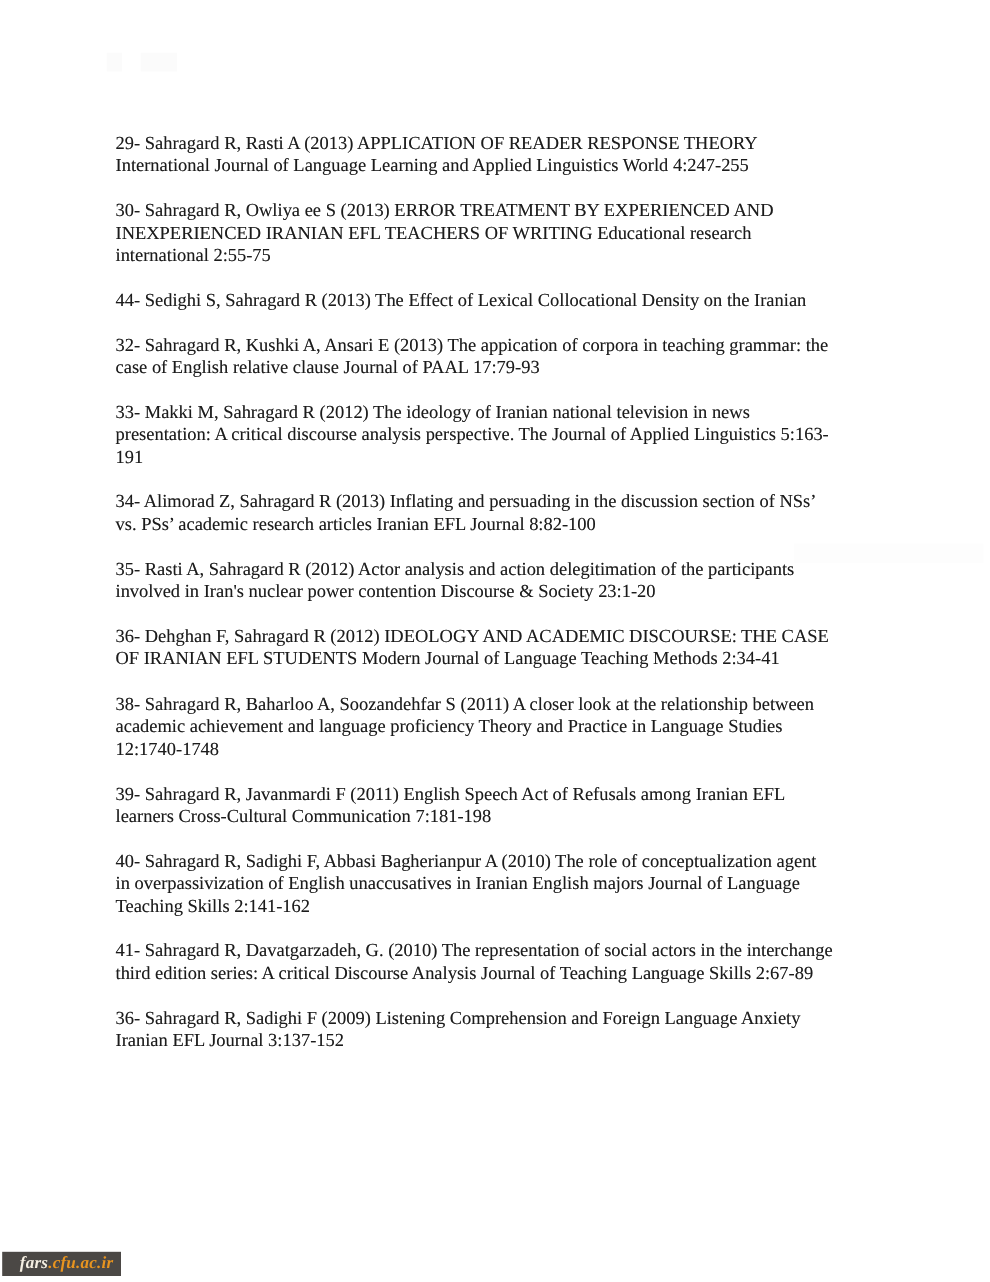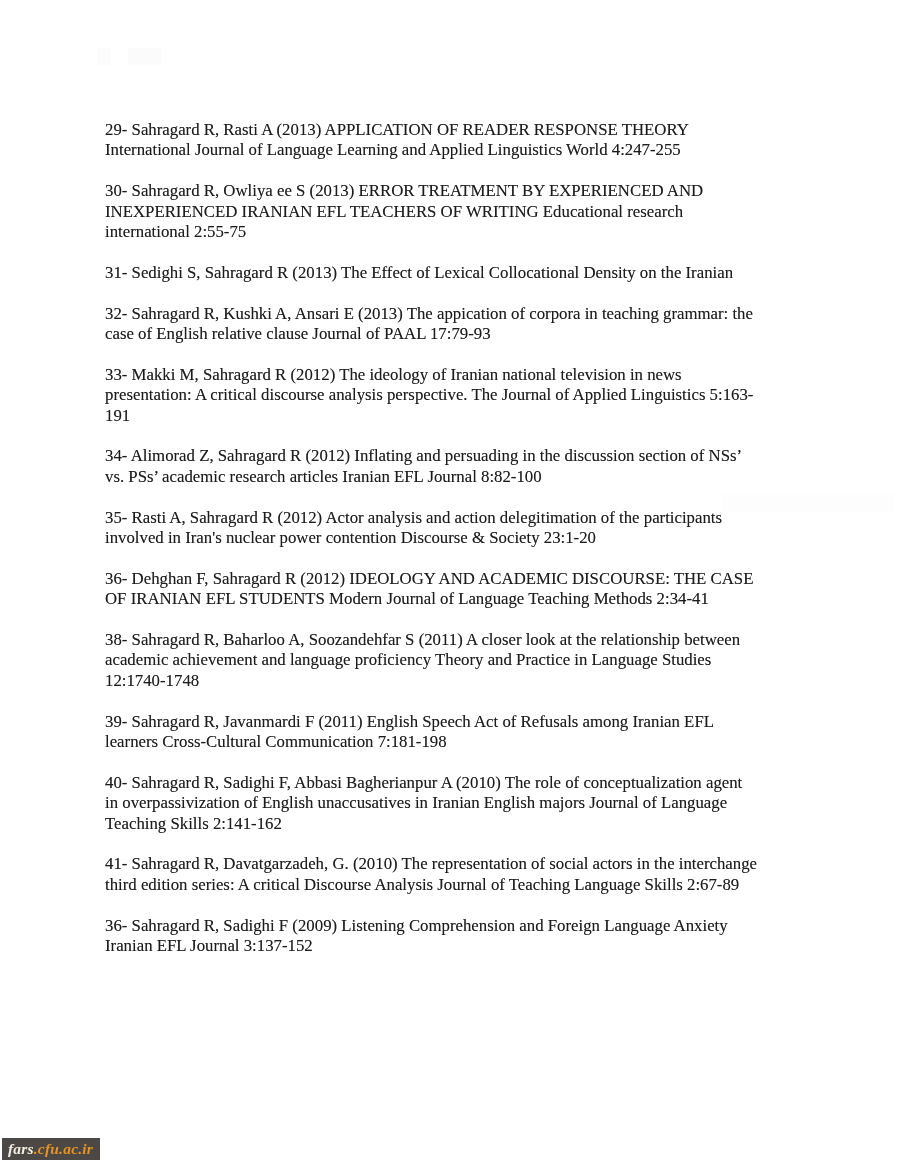--- a/index.html
+++ b/index.html
@@ -52,21 +52,21 @@
     padding: 0 7px 0 6px;
     display: flex;
     align-items: center;
     background: var(--badge-bg, #4b4845);
     font-style: italic;
     font-weight: bold;
     font-size: 15.5px;
     letter-spacing: 0.2px;
     line-height: 1;
   }
-  .badge .prefix { color: var(--badge-prefix, #f5efe2); }
+  .badge .prefix { color: var(--badge-prefix, #f5efe2); margin-left: 10px; }
   .badge .suffix { color: var(--badge-suffix, #e8941f); }
 </style>
 </head>
 <body>
 
 <div class="page">
 
   <span class="smudge smudge-a"></span>
   <span class="smudge smudge-b"></span>
   <span class="smudge smudge-c"></span>
@@ -75,33 +75,33 @@
       <div class="ref">
         <div class="ref-line">29- Sahragard R, Rasti A (2013) APPLICATION OF READER RESPONSE THEORY</div>
         <div class="ref-line">International Journal of Language Learning and Applied Linguistics World 4:247-255</div>
       </div>
       <div class="ref">
         <div class="ref-line">30- Sahragard R, Owliya ee S (2013) ERROR TREATMENT BY EXPERIENCED AND</div>
         <div class="ref-line">INEXPERIENCED IRANIAN EFL TEACHERS OF WRITING Educational research</div>
         <div class="ref-line">international 2:55-75</div>
       </div>
       <div class="ref">
-        <div class="ref-line">31- Sedighi S, Sahragard R (2013) The Effect of Lexical Collocational Density on the Iranian</div>
+        <div class="ref-line">44- Sedighi S, Sahragard R (2013) The Effect of Lexical Collocational Density on the Iranian</div>
       </div>
       <div class="ref">
         <div class="ref-line">32- Sahragard R, Kushki A, Ansari E (2013) The appication of corpora in teaching grammar: the</div>
         <div class="ref-line">case of English relative clause Journal of PAAL 17:79-93</div>
       </div>
       <div class="ref">
         <div class="ref-line">33- Makki M, Sahragard R (2012) The ideology of Iranian national television in news</div>
         <div class="ref-line">presentation: A critical discourse analysis perspective. The Journal of Applied Linguistics 5:163-</div>
         <div class="ref-line">191</div>
       </div>
       <div class="ref">
-        <div class="ref-line">34- Alimorad Z, Sahragard R (2012) Inflating and persuading in the discussion section of NSs’</div>
+        <div class="ref-line">34- Alimorad Z, Sahragard R (2013) Inflating and persuading in the discussion section of NSs’</div>
         <div class="ref-line">vs. PSs’ academic research articles Iranian EFL Journal 8:82-100</div>
       </div>
       <div class="ref">
         <div class="ref-line">35- Rasti A, Sahragard R (2012) Actor analysis and action delegitimation of the participants</div>
         <div class="ref-line">involved in Iran's nuclear power contention Discourse &amp; Society 23:1-20</div>
       </div>
       <div class="ref">
         <div class="ref-line">36- Dehghan F, Sahragard R (2012) IDEOLOGY AND ACADEMIC DISCOURSE: THE CASE</div>
         <div class="ref-line">OF IRANIAN EFL STUDENTS Modern Journal of Language Teaching Methods 2:34-41</div>
       </div>

